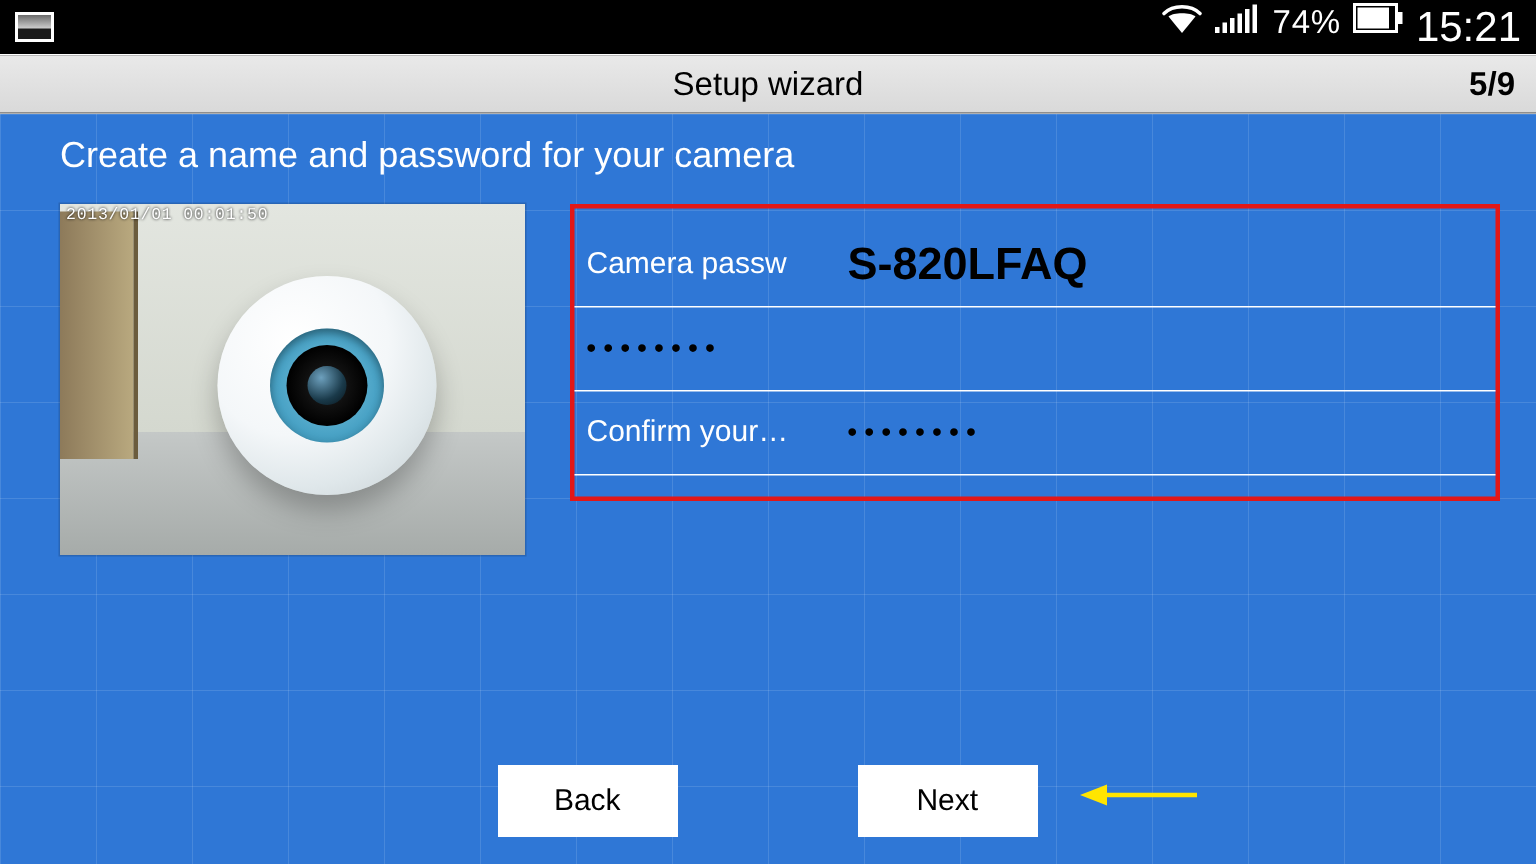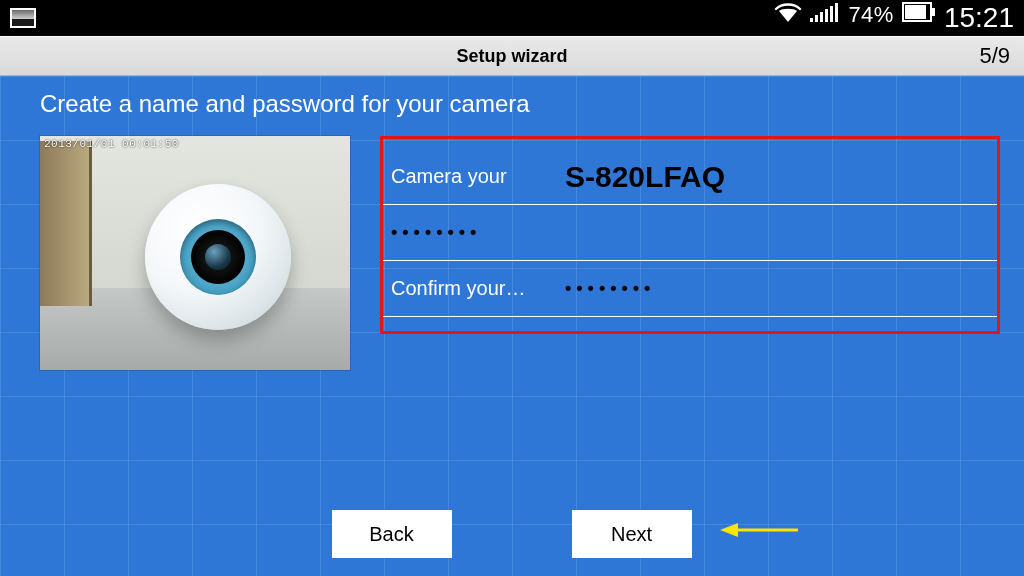--- a/index.html
+++ b/index.html
@@ -22,22 +22,22 @@
 
     .battery-pct { font-size:22px; color:#fff; letter-spacing:0.5px; }
     .clock { font-size:28px; color:#fff; }
 
     .title-bar {
       width:100%; height:40px;
       background:linear-gradient(#e9e9e9,#d9d9d9);
       border-top:1px solid #fff; border-bottom:1px solid #b0b0b0;
       display:flex; align-items:center; justify-content:center; position:relative;
     }
-    .title-text { font-size:18px; font-weight:bold; color:#000; }
-    .step-text { position:absolute; right:14px; font-size:22px; font-weight:normal; color:#000; }
+    .title-text { font-size:22px; font-weight:normal; color:#000; }
+    .step-text { position:absolute; right:14px; font-size:22px; font-weight:bold; color:#000; }
 
     .content {
       width:100%; height:500px;
       background:#2f77d6;
       background-image:
         linear-gradient(rgba(255,255,255,0.12) 1px, transparent 1px),
         linear-gradient(90deg, rgba(255,255,255,0.12) 1px, transparent 1px);
       background-size:64px 64px;
       padding:12px 24px 18px 40px;
       position:relative;
@@ -162,21 +162,21 @@
       <div class="camera-side"></div>
       <div class="camera-sphere"></div>
       <div class="camera-ring"></div>
       <div class="camera-lens-outer"></div>
       <div class="camera-lens-inner"></div>
       <div class="ts">2013/01/01  00:01:50</div>
     </div>
 
     <div class="form-area">
       <div class="field-row">
-        <div class="field-label">Camera your</div>
+        <div class="field-label">Camera passw</div>
         <input class="field-value" value="S-820LFAQ" style="">
       </div>
       <div class="field-row">
         <div class="dots">••••••••</div>
       </div>
       <div class="field-row">
         <div class="field-label">Confirm your…</div>
         <div class="dots">••••••••</div>
       </div>
     </div>

